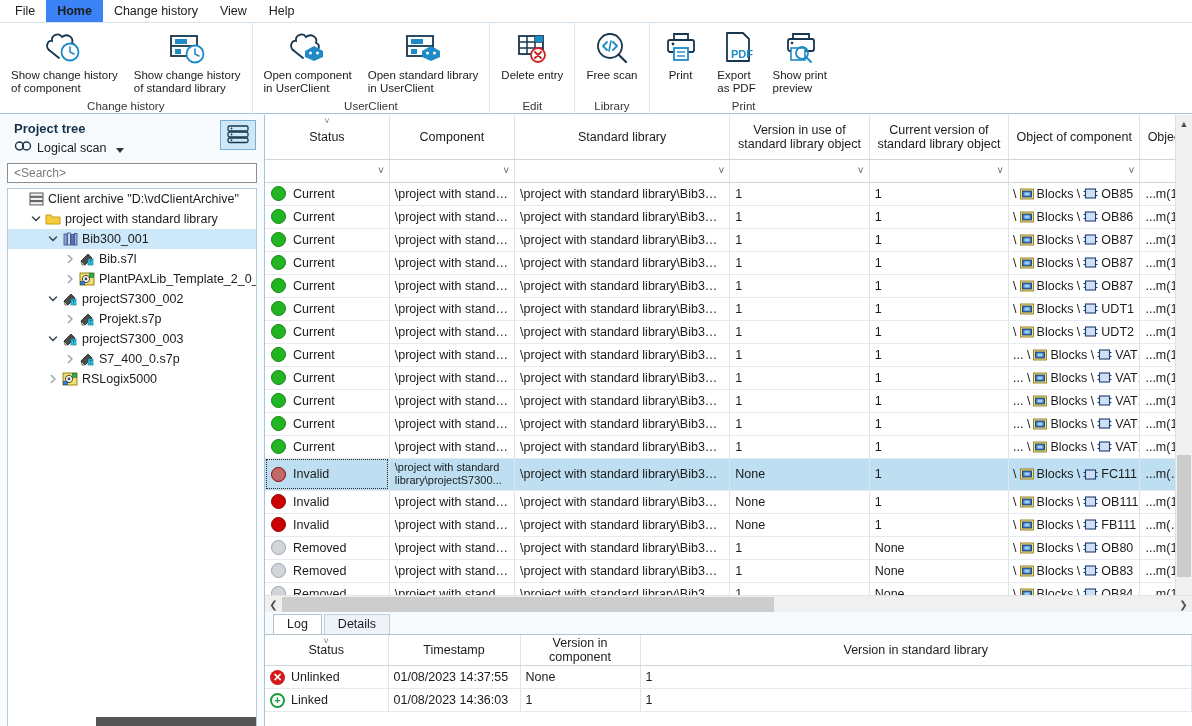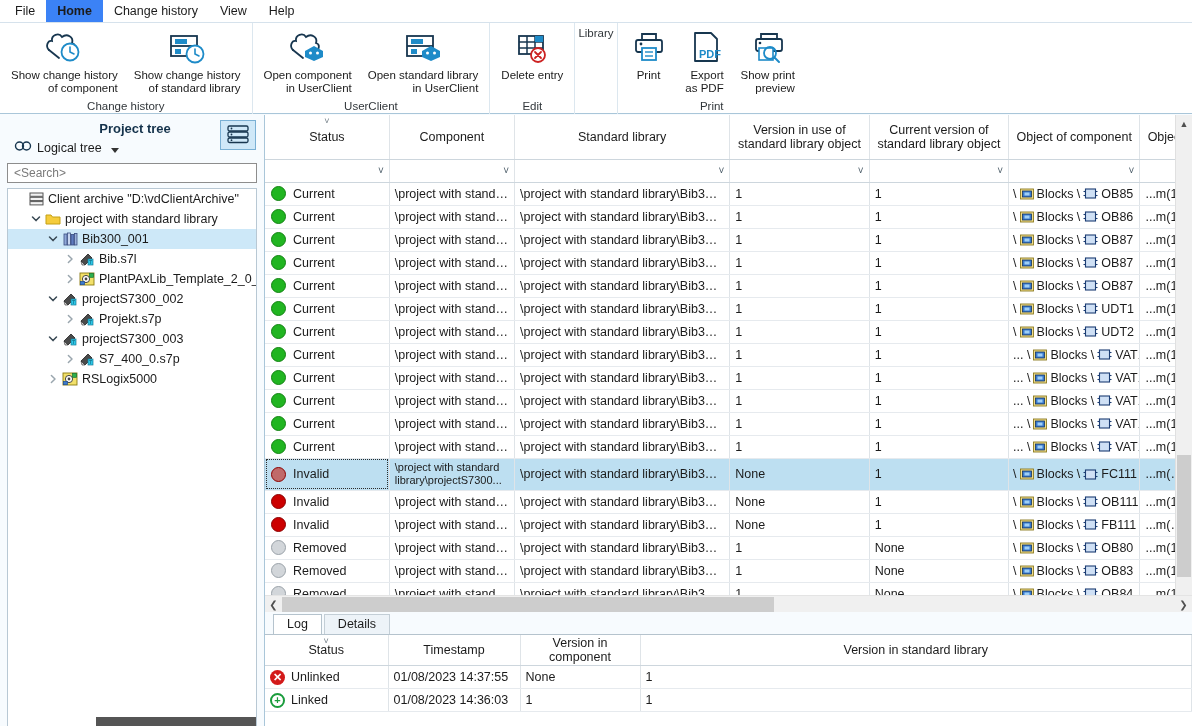--- a/index.html
+++ b/index.html
@@ -64,21 +64,21 @@
   }
   .rbtn {
     display: flex; flex-direction: column; align-items: center;
     padding: 3px 8px 0 8px;
     cursor: default;
     width: auto;
     min-width: 52px;
   }
   .rbtn .ico { height: 40px; display: flex; align-items: center; justify-content: center; }
   .rbtn .lbl {
-    text-align: right;
+    text-align: left;
     font-size: 11.5px;
     line-height: 13px;
     color: #1b1b1b;
     white-space: pre-line;
     margin-top: 1px;
   }
 
   
   .main {
     position: absolute;
@@ -87,21 +87,21 @@
   }
 
   
   .leftpane {
     width: 265px;
     background: #f7fbfe;
     border-right: 1px solid #a9c6d9;
     display: flex; flex-direction: column;
     position: relative;
   }
-  .lp-header { padding: 6px 8px 0 14px; text-align: center; }
+  .lp-header { padding: 6px 8px 0 14px; }
   .lp-title { font-size: 13px; font-weight: bold; color: #14324b; }
   .lp-viewrow { display: flex; align-items: center; margin-top: 4px; gap: 5px; }
   .lp-viewlabel { font-size: 12.5px; color: #1b1b1b; }
   .lp-caret {
     width: 0; height: 0;
     border-left: 4px solid transparent;
     border-right: 4px solid transparent;
     border-top: 5px solid #333;
     margin-left: 4px; margin-top: 5px;
   }
@@ -382,20 +382,34 @@
               <path d="M24 22 L30 28 M30 22 L24 28" stroke="#cc2222" stroke-width="1.8" stroke-linecap="round"></path>
             </svg>
           </span>
           <span class="lbl">Delete entry</span>
         </div>
       </div>
       <div class="rg-title">Edit</div>
     </div>
 
     <div class="ribbon-group">
+      <div class="rg-items">
+        <div class="rbtn">
+          <span class="ico">
+            <svg width="42" height="36" viewBox="0 0 42 36">
+              <circle cx="19" cy="16" r="12" fill="none" stroke="#17364f" stroke-width="1.8"></circle>
+              <path d="M28 25 L35 32" stroke="#17364f" stroke-width="2.2" stroke-linecap="round"></path>
+              <path d="M16 12 L12 16 L16 20" fill="none" stroke="#1e8bc8" stroke-width="1.8" stroke-linecap="round" stroke-linejoin="round"></path>
+              <path d="M22 12 L26 16 L22 20" fill="none" stroke="#1e8bc8" stroke-width="1.8" stroke-linecap="round" stroke-linejoin="round"></path>
+              <path d="M20 11 L18 21" stroke="#1e8bc8" stroke-width="1.6" stroke-linecap="round"></path>
+            </svg>
+          </span>
+          <span class="lbl">Free scan</span>
+        </div>
+      </div>
       <div class="rg-title">Library</div>
     </div>
 
 
     <div class="ribbon-group">
       <div class="rg-items">
         <div class="rbtn">
           <span class="ico">
             <svg width="40" height="36" viewBox="0 0 40 36">
               <path d="M13 10 L13 4 L27 4 L27 10" fill="none" stroke="#17364f" stroke-width="1.8"></path>
@@ -443,21 +457,21 @@
     <div class="leftpane">
       <div class="lp-header">
         <div class="lp-title">Project tree</div>
         <div class="lp-viewrow">
           <span>
             <svg width="18" height="12" viewBox="0 0 18 12">
               <circle cx="5.5" cy="6" r="4" fill="none" stroke="#17364f" stroke-width="1.4"></circle>
               <circle cx="12.5" cy="6" r="4" fill="none" stroke="#17364f" stroke-width="1.4"></circle>
             </svg>
           </span>
-          <span class="lp-viewlabel">Logical tree</span>
+          <span class="lp-viewlabel">Logical scan</span>
           <span class="lp-caret"></span>
         </div>
       </div>
       <div class="lp-toggle">
         <span>
           <svg width="24" height="20" viewBox="0 0 24 20">
             <rect x="2" y="2" width="20" height="5" rx="1.5" fill="none" stroke="#17364f" stroke-width="1.3"></rect>
             <rect x="2" y="8" width="20" height="5" rx="1.5" fill="none" stroke="#17364f" stroke-width="1.3"></rect>
             <rect x="2" y="14" width="20" height="4.5" rx="1.5" fill="none" stroke="#17364f" stroke-width="1.3"></rect>
             <circle cx="5.5" cy="4.5" r="0.9" fill="#17364f"></circle>

